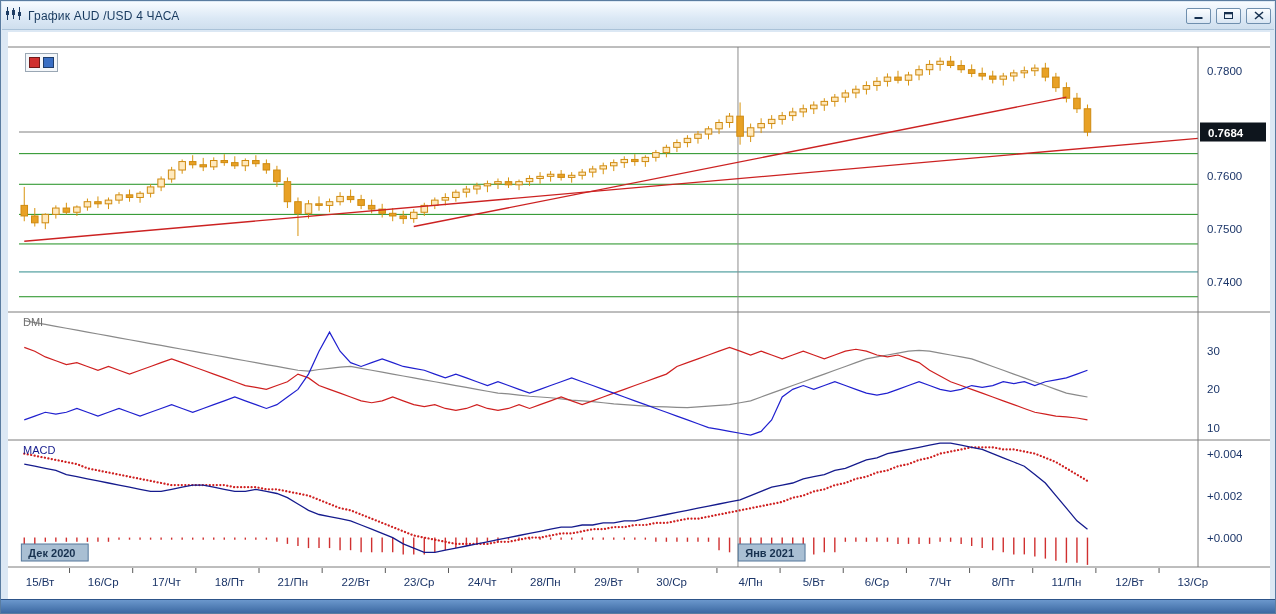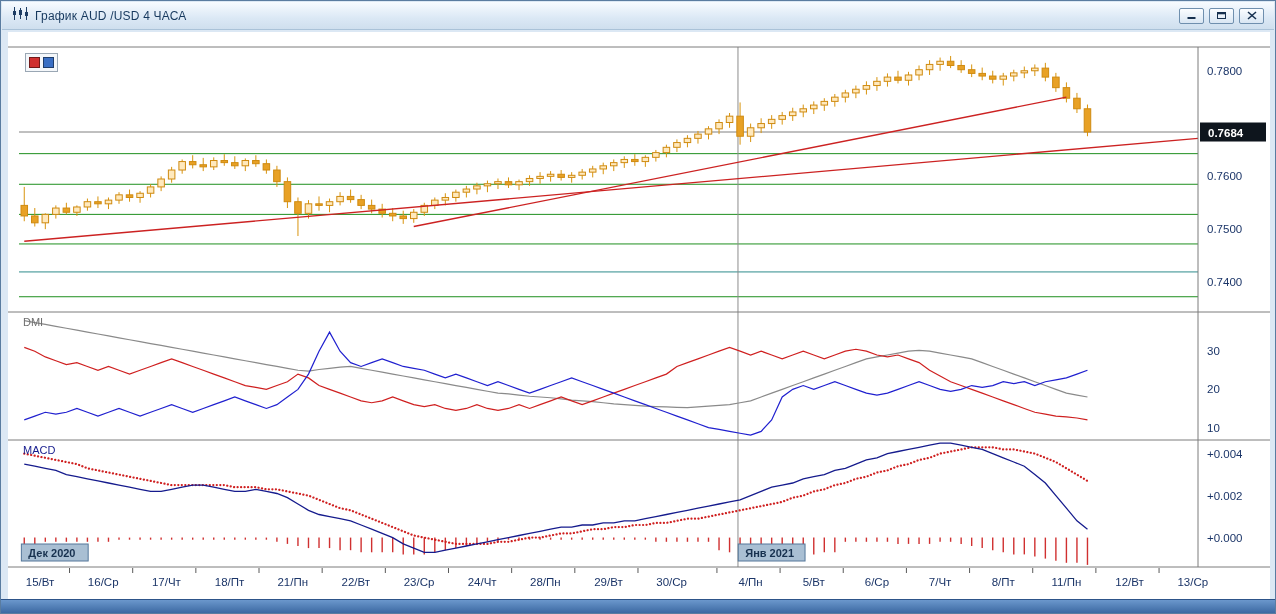--- a/index.html
+++ b/index.html
@@ -1,18 +1,18 @@
 <!DOCTYPE html>
 <html><head>
 <meta charset="utf-8">
 <style>
   html,body{margin:0;padding:0;background:#ffffff;}
   body{width:1276px;height:614px;overflow:hidden;font-family:"Liberation Sans","DejaVu Sans",sans-serif;}
   .window{position:relative;width:1276px;height:614px;box-sizing:border-box;border:1px solid #5a7ca0;background:#dce8f4;}
-  .titlebar{position:absolute;left:1px;top:1px;right:1px;height:28px;display:flex;align-items:center;padding:0 10px;box-sizing:border-box;background:linear-gradient(180deg,#f7fbff,#dbe8f5 60%,#cfdfee);border-bottom:1px solid #aac2d8;z-index:3;}
+  .titlebar{position:absolute;left:1px;top:1px;right:1px;height:28px;display:flex;align-items:center;padding:0 3px;box-sizing:border-box;background:linear-gradient(180deg,#f7fbff,#dbe8f5 60%,#cfdfee);border-bottom:1px solid #aac2d8;z-index:3;}
   .titlebar .title{font-size:12px;color:#17395e;margin-left:6px;letter-spacing:.2px;}
   .win-buttons{margin-left:auto;display:flex;}
   .win-btn{width:25px;height:16px;border:1px solid #6f8fae;background:linear-gradient(#fbfdff,#d9e6f3);border-radius:2px;margin-left:5px;display:flex;align-items:center;justify-content:center;padding:0;cursor:pointer;}
   .win-btn svg{display:block;}
   #chart-svg{position:absolute;left:0;top:0;z-index:1;}
   .legend-box{position:absolute;left:24px;top:52px;z-index:4;display:flex;gap:3px;padding:3px;background:#f4f7fa;border:1px solid #9aa7b4;}
   .legend-sq{width:11px;height:11px;border:1px solid rgba(0,0,0,.45);box-sizing:border-box;}
   .bottom-strip{position:absolute;left:0;right:0;bottom:0;height:13px;background:linear-gradient(#6b97cc,#3c69a2);border-top:1px solid #2d5489;z-index:2;}
 </style>
 </head>

